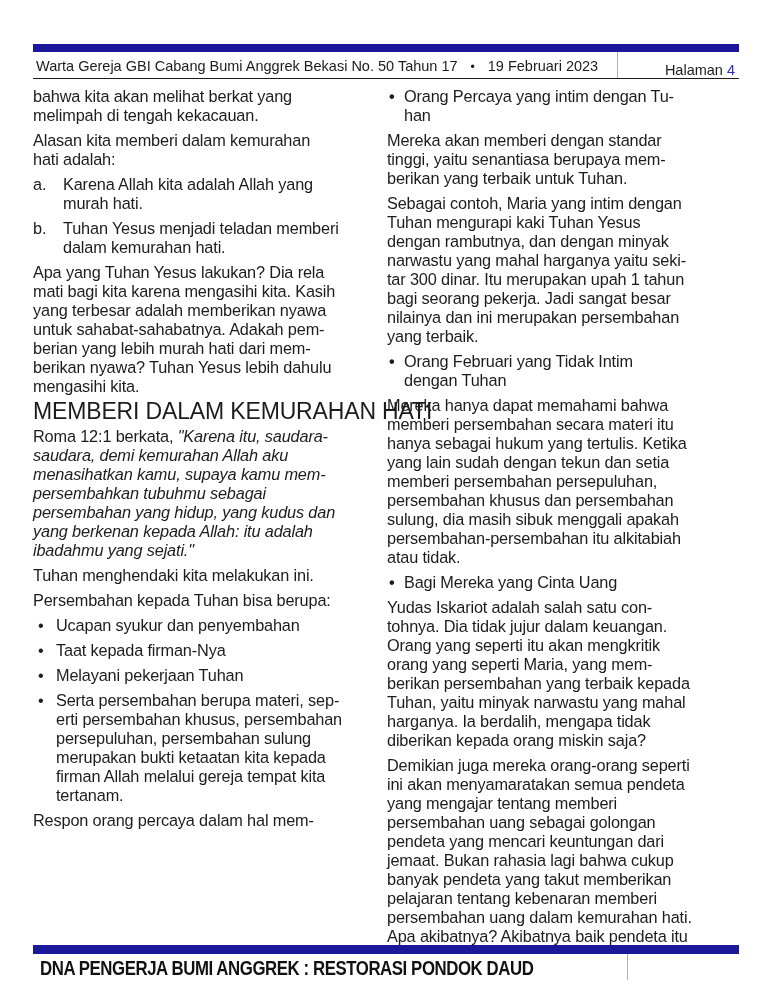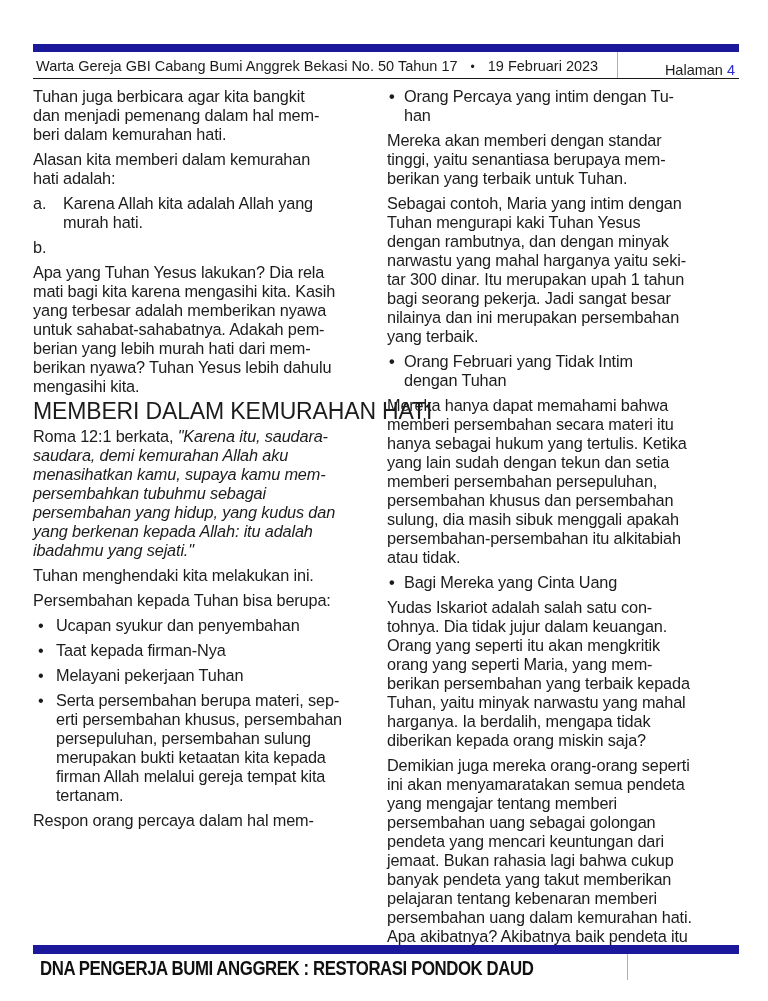--- a/index.html
+++ b/index.html
@@ -75,31 +75,32 @@
     <div class="h-left">
       <span>Warta Gereja GBI Cabang Bumi Anggrek Bekasi No. 50 Tahun 17</span><span class="hsep">•</span><span>19 Februari 2023</span>
     </div>
     <div class="h-right">
       <span>Halaman</span><span class="pagenum">4</span>
     </div>
   </div>
 
   <div class="col col-left" id="col-left">
       <div class="blk p">
-        <span class="content"><span class="r-n">Tuhan juga berbicara agar kita bangkit</span><br><span class="r-n">dan menjadi pemenang dalam hal mem-</span><br><span class="r-n">beri dalam kemurahan hati.</span></span>
+        <span class="content"><span class="r-n">bahwa kita akan melihat berkat yang</span><br><span class="r-n">melimpah di tengah kekacauan.</span></span>
       </div>
       <div class="blk p">
         <span class="content"><span class="r-b">Alasan kita memberi dalam kemurahan</span><br><span class="r-b">hati</span><span class="r-n"> adalah:</span></span>
       </div>
       <div class="blk alpha">
         <span class="marker">a.</span>
         <span class="content"><span class="r-n">Karena Allah kita adalah Allah yang</span><br><span class="r-n">murah hati.</span></span>
       </div>
       <div class="blk alpha">
         <span class="marker">b.</span>
+        <span class="content"><span class="r-n">Tuhan Yesus menjadi teladan memberi</span><br><span class="r-n">dalam kemurahan hati.</span></span>
       </div>
       <div class="blk p">
         <span class="content"><span class="r-n">Apa yang Tuhan Yesus lakukan? Dia rela</span><br><span class="r-n">mati bagi kita karena mengasihi kita. Kasih</span><br><span class="r-n">yang terbesar adalah memberikan nyawa</span><br><span class="r-n">untuk sahabat-sahabatnya. Adakah pem-</span><br><span class="r-n">berian yang lebih murah hati dari mem-</span><br><span class="r-n">berikan nyawa? Tuhan Yesus lebih dahulu</span><br><span class="r-n">mengasihi kita.</span></span>
       </div>
       <div class="blk h">
         <span class="content"><span class="r-b">MEMBERI DALAM KEMURAHAN HATI</span></span>
       </div>
       <div class="blk p">
         <span class="content"><span class="r-b">Roma 12:1</span><span class="r-n"> berkata, </span><span class="r-i">"Karena itu, saudara-</span><br><span class="r-i">saudara, demi kemurahan Allah aku</span><br><span class="r-i">menasihatkan kamu, supaya kamu mem-</span><br><span class="r-i">persembahkan tubuhmu sebagai</span><br><span class="r-i">persembahan yang hidup, yang kudus dan</span><br><span class="r-i">yang berkenan kepada Allah: itu adalah</span><br><span class="r-i">ibadahmu yang sejati."</span></span>
       </div>

